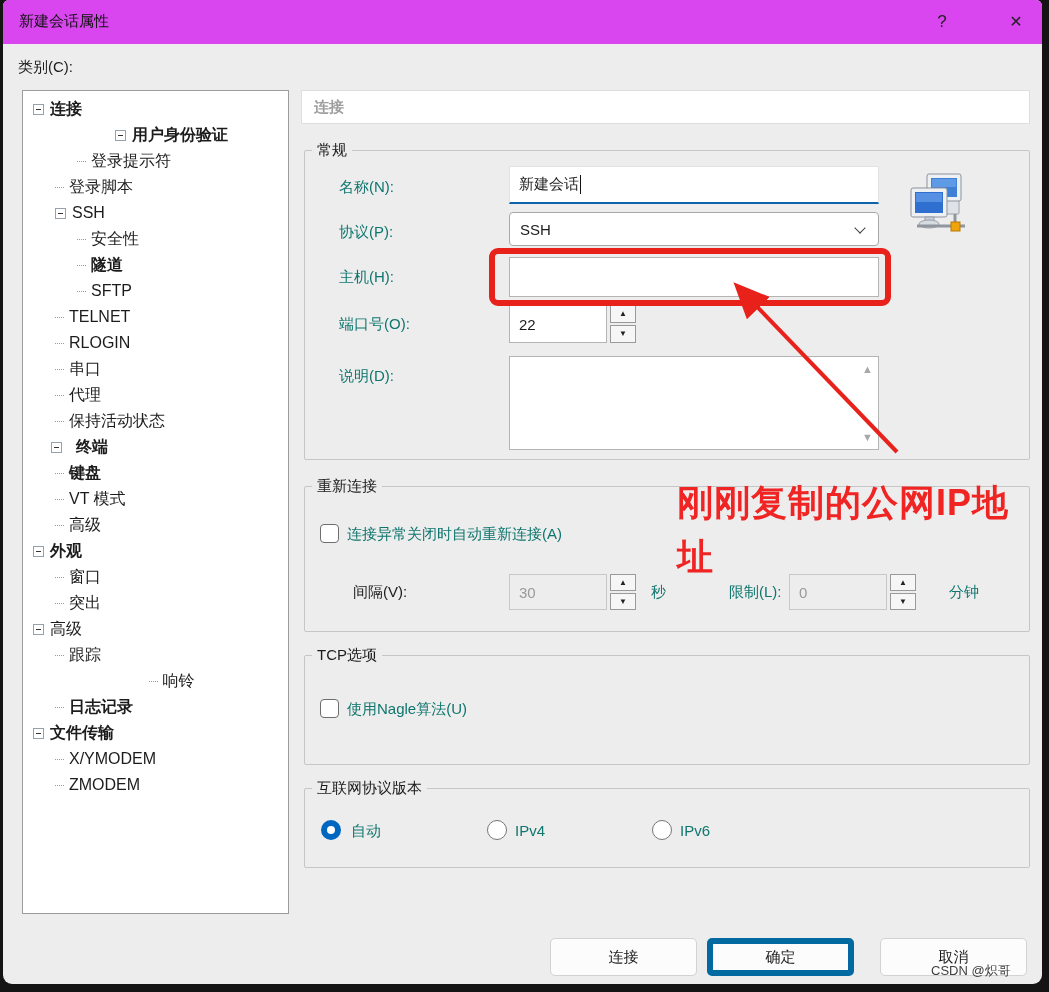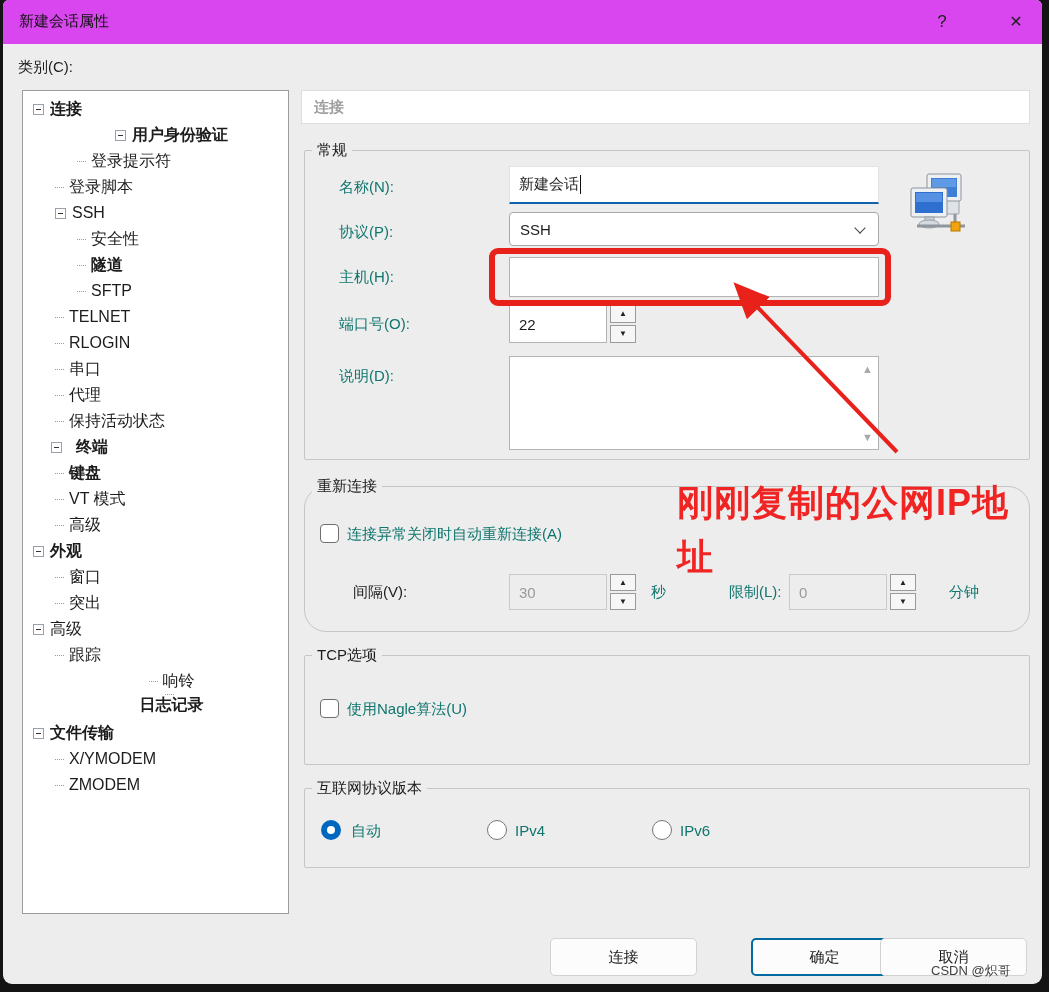--- a/index.html
+++ b/index.html
@@ -32,21 +32,21 @@
   
   .panel-header { position:absolute; left:298px; top:90px; width:729px; height:34px; background:#fff;
                   border:1px solid #dedede; font-size:15px; font-weight:bold; color:#9e9e9e;
                   line-height:32px; padding-left:12px; }
 
   
   .group { position:absolute; border:1px solid #c6c6c6; border-radius:2px; }
   .group .legend { position:absolute; top:-10px; left:7px; background:#ededed; padding:0 5px;
                    font-size:15px; color:#1c1c1c; white-space:nowrap; }
   .g-general   { left:301px; top:150px; width:726px; height:310px; }
-  .g-reconnect { left:301px; top:486px; width:726px; height:146px;border-radius:22px; }
+  .g-reconnect { left:301px; top:486px; width:726px; height:146px; }
   .g-tcp       { left:301px; top:655px; width:726px; height:110px; }
   .g-ip        { left:301px; top:788px; width:726px; height:80px; }
 
   .lbl { position:absolute; font-size:15px; color:#0f766e; white-space:nowrap; }
 
   .tb { position:absolute; background:#fff; border:1px solid #b4b4b4; font-size:15px;
         padding:0 9px; display:flex; align-items:center; }
   .tb-name { left:506px; top:166px; width:370px; height:38px; border:1px solid #e3e3e3;
              border-bottom:2px solid #0f63ac; }
   .caret { display:inline-block; width:1px; height:19px; background:#111; margin-left:1px; }
@@ -83,21 +83,21 @@
 
   .radio { position:absolute; width:20px; height:20px; border-radius:50%; background:#fff;
            border:1px solid #767676; }
   .radio.on { border:6px solid #0067c0; }
   .r1 { left:318px; top:820px; } .r2 { left:484px; top:820px; } .r3 { left:649px; top:820px; }
 
   
   .btn { position:absolute; top:938px; width:147px; height:38px; background:#fcfcfc;
          border:1px solid #d2d2d2; border-radius:5px; font-size:15px; color:#1c1c1c;
          font-family:inherit; cursor:default; }
-  .btn-connect { left:547px; } .btn-ok { left:748px; border:2px solid #0369a1;font-family:Liberation Mono, monospace; } .btn-cancel { left:877px; }
+  .btn-connect { left:547px; } .btn-ok { left:704px; border:6px solid #0369a1;font-family:Liberation Mono, monospace; } .btn-cancel { left:877px; }
 
   
   .net-icon { position:absolute; left:900px; top:170px; width:66px; height:62px; }
 
   
   .red-rect { position:absolute; left:486px; top:248px; width:402px; height:58px;
               border:6px solid #e8211b; border-radius:9px; pointer-events:none; }
   .arrow-svg { position:absolute; left:600px; top:250px; width:320px; height:215px; pointer-events:none; }
   .annotation { position:absolute; left:674px; top:476px; width:370px; font-size:36px; font-weight:bold;
                 line-height:54px; letter-spacing:1px; pointer-events:none; }
@@ -215,21 +215,21 @@
         <span>高级</span>
       </div>
       <div class="tree-row" style="padding-left: 32px;">
         <span class="dash"></span>
         <span>跟踪</span>
       </div>
       <div class="tree-row" style="padding-left: 32px; justify-content: center;">
         <span class="dash"></span>
         <span>响铃</span>
       </div>
-      <div class="tree-row bold" style="padding-left: 32px; flex-direction: column;">
+      <div class="tree-row bold" style="padding-left: 32px;">
         <span class="dash"></span>
         <span>日志记录</span>
       </div>
       <div class="tree-row bold" style="padding-left: 10px;">
         <span class="exp">
           <i></i>
         </span>
         <span>文件传输</span>
       </div>
       <div class="tree-row" style="padding-left: 32px;">

